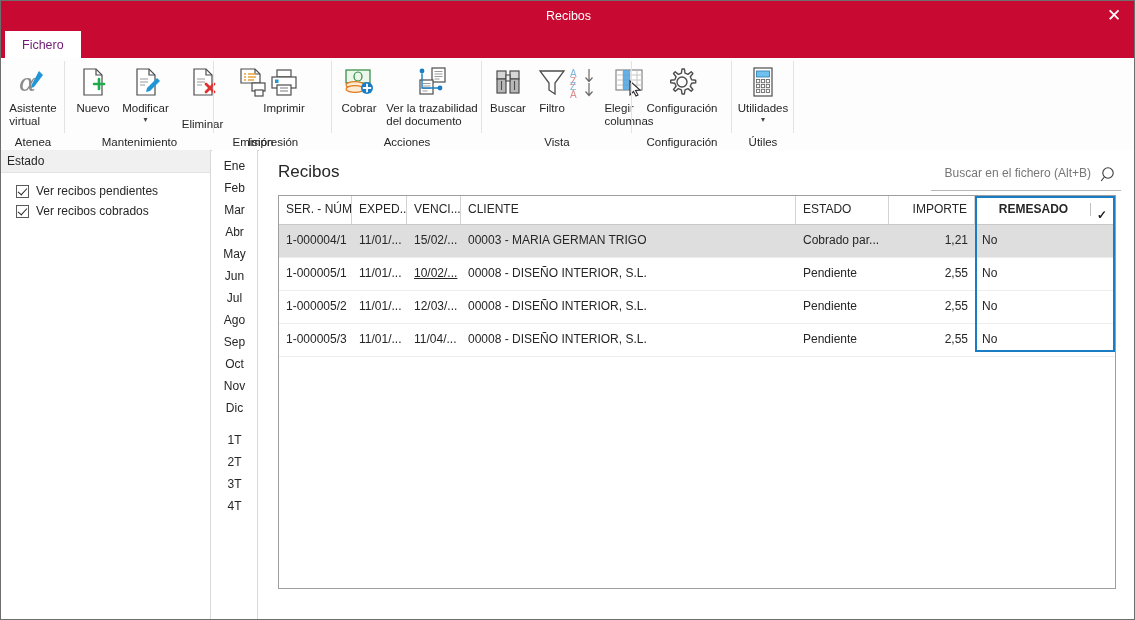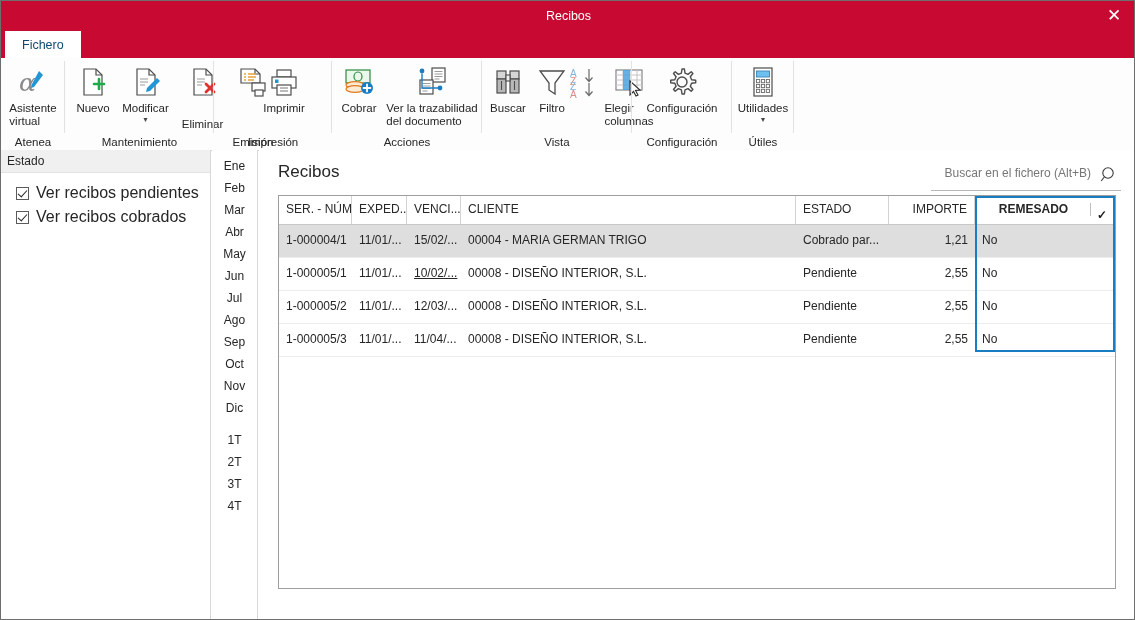--- a/index.html
+++ b/index.html
@@ -23,21 +23,21 @@
   }
   .titlebar .closebtn{
     position:absolute;right:0;top:0;width:44px;height:30px;line-height:30px;
     text-align:center;color:#ffffff;font-size:17px;cursor:pointer;
   }
 
   
   .tabstrip{position:absolute;left:0;top:30px;width:1135px;height:27px;background:#c80a32;}
   .tab{
     position:absolute;left:4px;top:0;height:27px;padding:0 17px;line-height:28px;
-    background:#ffffff;color:#0c4a6e;font-size:12.5px;cursor:pointer;
+    background:#ffffff;color:#701a75;font-size:12.5px;cursor:pointer;
   }
 
   
   .ribbon{
     position:absolute;left:0;top:57px;width:1135px;height:92px;
     background:#fdfdfd;border-bottom:1px solid #d4d4d4;
   }
   .rgroup{position:absolute;top:0;height:92px;box-sizing:border-box;}
   .rgroup .glabel{
     position:absolute;left:0;bottom:2px;width:100%;text-align:center;
@@ -68,21 +68,21 @@
   .chkrow{display:flex;align-items:center;padding:3px 0 3px 15px;cursor:pointer;}
   .chkrow:first-of-type{margin-top:8px;}
   .chkbox{
     width:13px;height:13px;border:1px solid #5a5a5a;background:#fff;box-sizing:border-box;
     position:relative;flex:none;
   }
   .chkbox.on:after{
     content:"";position:absolute;left:3px;top:0px;width:4px;height:8px;
     border:solid #262626;border-width:0 1.4px 1.4px 0;transform:rotate(42deg);
   }
-  .chkrow .ctext{font-size:16px;margin-left:7px;color:#262626;}
+  .chkrow .ctext{font-size:12px;margin-left:7px;color:#262626;}
 
   
   .monthpanel{
     position:absolute;left:211px;top:149px;width:46px;height:470px;
     background:#ffffff;border-right:1px solid #d9d9d9;box-sizing:border-box;
     text-align:center;padding-top:5px;
   }
   .monthpanel .m{font-size:12px;color:#262626;line-height:22px;cursor:pointer;}
   .monthpanel .gap{height:10px;}
 
@@ -395,21 +395,21 @@
           <div class="gh" style="width: 335px; flex: 0 0 335px;">CLIENTE</div>
           <div class="gh" style="width: 93px; flex: 0 0 93px;">ESTADO</div>
           <div class="gh num" style="width: 86px; flex: 0 0 86px;">IMPORTE</div>
           <div class="gh num" style="width: 140px; flex: 0 0 140px; font-weight: 700; padding-right: 30px; position: relative; border-right: none; text-align: center;"><span>REMESADO</span><span class="hdrdiv"></span><span class="hdrcheck">✓</span></div>
         </div>
       <div id="gbody">
           <div class="grow sel">
             <div class="gc" style="width: 73px; flex: 0 0 73px;">1-000004/1</div>
             <div class="gc" style="width: 55px; flex: 0 0 55px;">11/01/...</div>
             <div class="gc" style="width: 54px; flex: 0 0 54px;">15/02/...</div>
-            <div class="gc" style="width: 335px; flex: 0 0 335px;">00004 - MARIA GERMAN TRIGO</div>
+            <div class="gc" style="width: 335px; flex: 0 0 335px;">00003 - MARIA GERMAN TRIGO</div>
             <div class="gc" style="width: 93px; flex: 0 0 93px;">Cobrado par...</div>
             <div class="gc num" style="width: 86px; flex: 0 0 86px;">1,21</div>
             <div class="gc num" style="width: 140px; flex: 0 0 140px; text-align: left;">No</div>
           </div>
           <div class="grow">
             <div class="gc" style="width: 73px; flex: 0 0 73px;">1-000005/1</div>
             <div class="gc" style="width: 55px; flex: 0 0 55px;">11/01/...</div>
             <div class="gc" style="width: 54px; flex: 0 0 54px; text-decoration: underline;">10/02/...</div>
             <div class="gc" style="width: 335px; flex: 0 0 335px;">00008 - DISEÑO INTERIOR, S.L.</div>
             <div class="gc" style="width: 93px; flex: 0 0 93px;">Pendiente</div>

